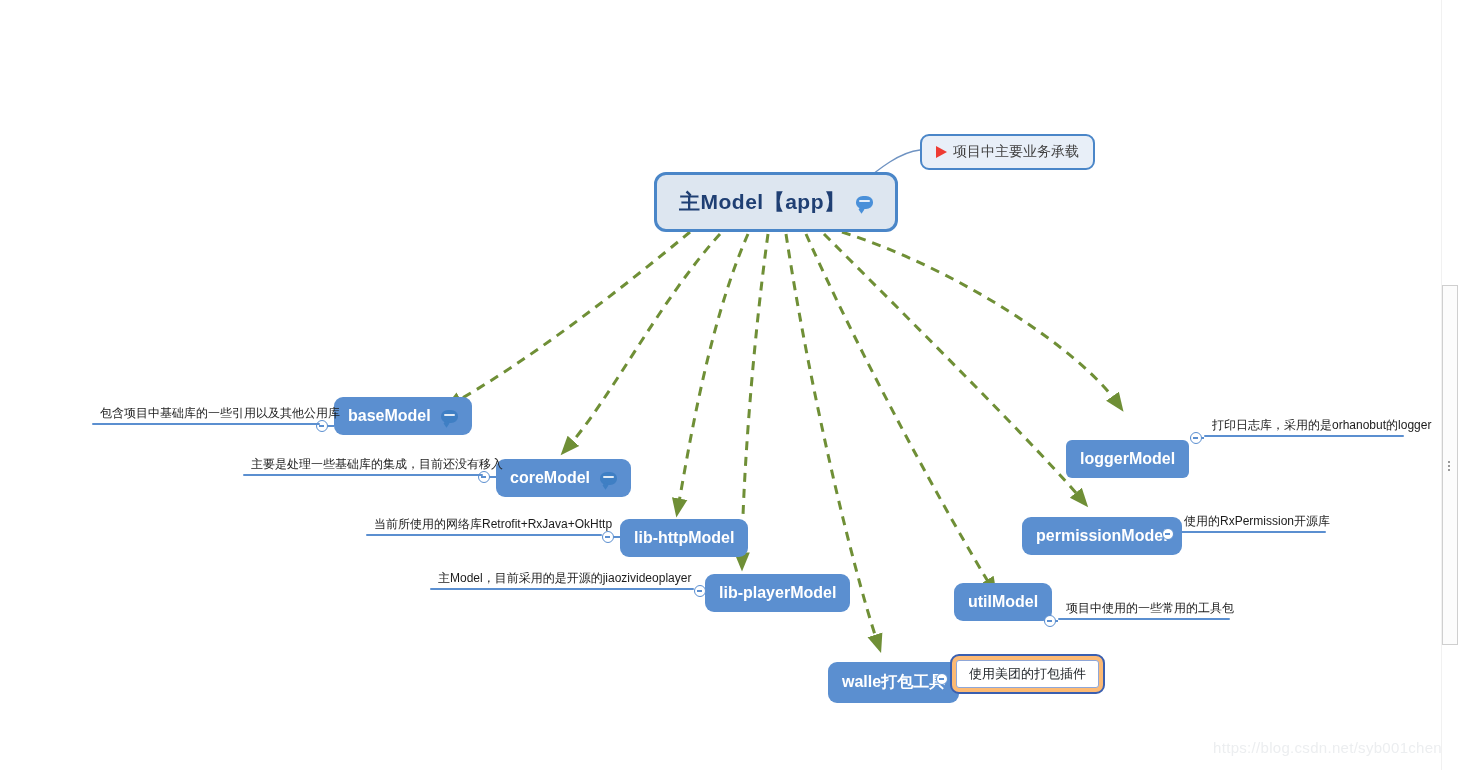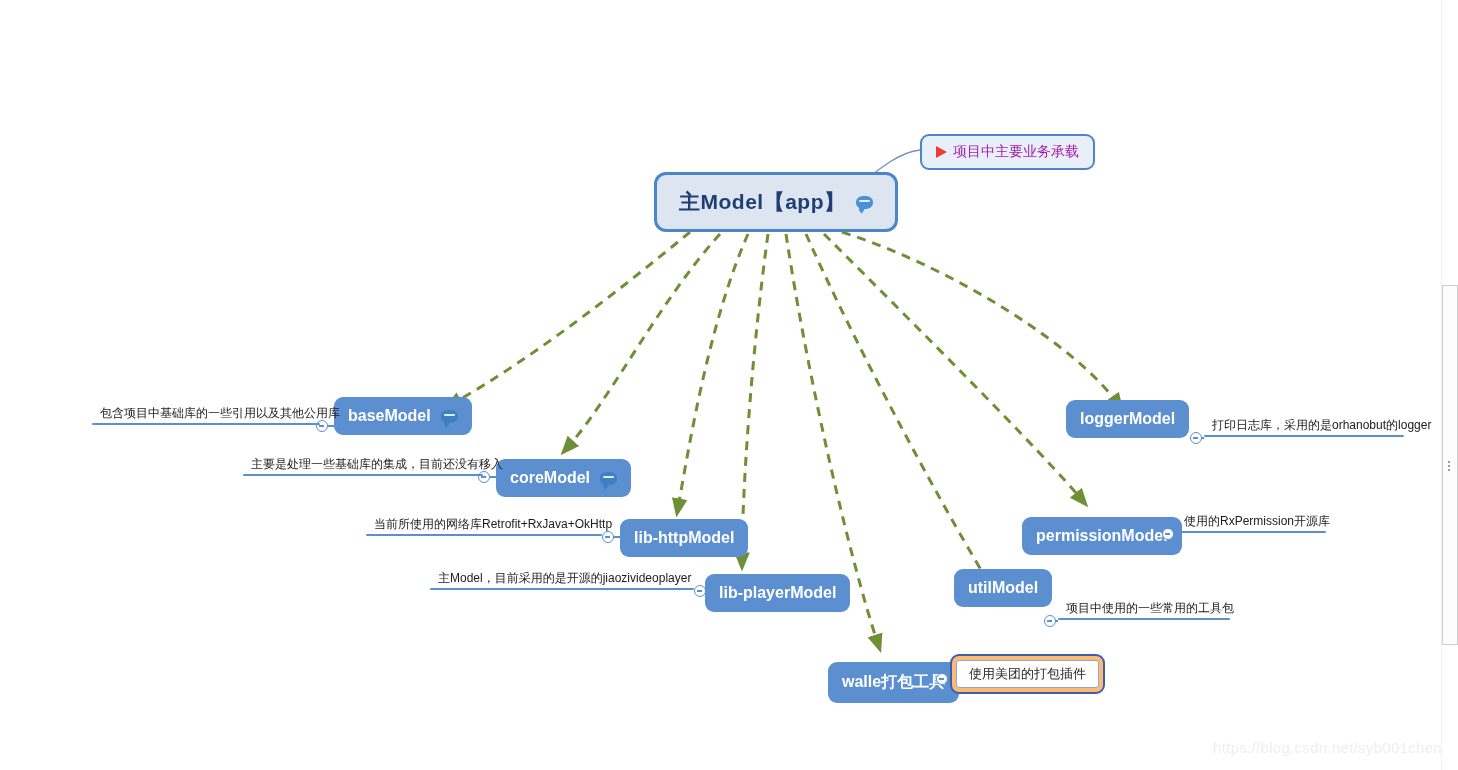--- a/index.html
+++ b/index.html
@@ -37,21 +37,21 @@
   }
   .bubble-icon:before{
     content:"";position:absolute;left:3px;bottom:-3px;width:5px;height:5px;
     background:inherit;transform:rotate(45deg) skew(10deg,10deg);
   }
 
   
   .callout{
     position:absolute;display:flex;align-items:center;gap:6px;
     background:#e8eff8;border:2px solid #4a86c8;border-radius:9px;
-    color:#a21caf;font-size:14px;padding:7px 14px;white-space:nowrap;
+    color:#404040;font-size:14px;padding:7px 14px;white-space:nowrap;
     box-sizing:border-box;
   }
   .flag-icon{
     width:0;height:0;border-left:11px solid #ee3b33;
     border-top:6px solid transparent;border-bottom:6px solid transparent;
     flex:0 0 auto;
   }
   .callout-boxed{
     position:absolute;background:#fdba74;border:2px solid #3a5fb0;border-radius:9px;
     padding:4px;box-sizing:border-box;white-space:nowrap;
@@ -161,29 +161,29 @@
   </div>
 
   <div class="node node-child" style="left:705px;top:574px;">
     <span>lib-playerModel</span>
   </div>
 
   <div class="node node-child" style="left:828px;top:662px;">
     <span>walle打包工具</span>
   </div>
 
-  <div class="node node-child" style="left:954px;top:569px;">
+  <div class="node node-child" style="left:954px;top:583px;">
     <span>utilModel</span>
   </div>
 
   <div class="node node-child" style="left:1022px;top:517px;">
     <span>permissionModel</span>
   </div>
 
-  <div class="node node-child" style="left:1066px;top:400px;">
+  <div class="node node-child" style="left:1066px;top:440px;border-radius:6px;">
     <span>loggerModel</span>
   </div>
 
   <div class="toggle" style="left:316px;top:420px;"></div>
   <div class="toggle" style="left:478px;top:471px;"></div>
   <div class="toggle" style="left:602px;top:531px;"></div>
   <div class="toggle" style="left:694px;top:585px;"></div>
   <div class="toggle" style="left:936px;top:673px;"></div>
   <div class="toggle" style="left:1044px;top:615px;"></div>
   <div class="toggle" style="left:1162px;top:528px;"></div>

